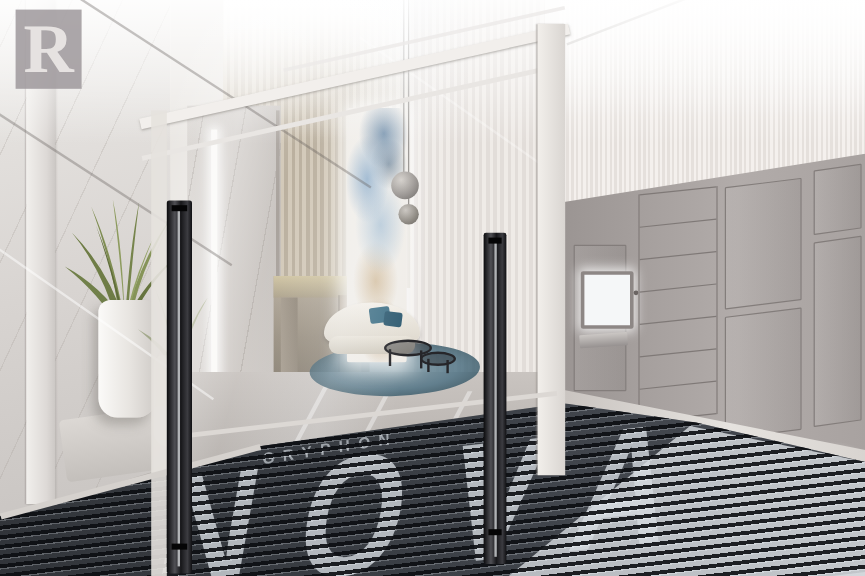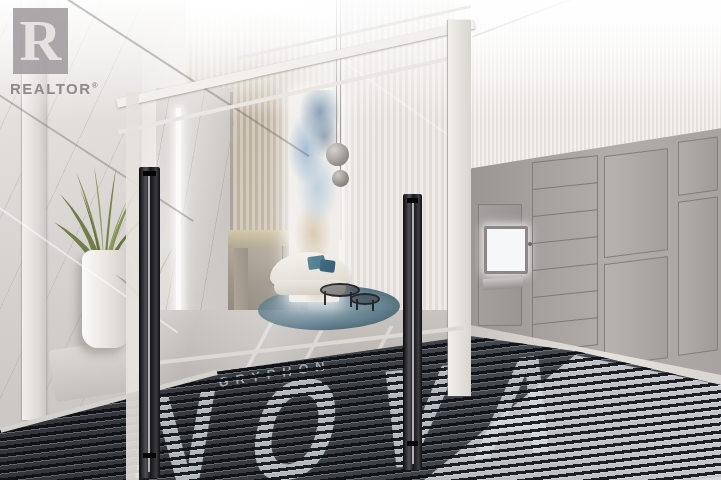--- a/index.html
+++ b/index.html
@@ -299,16 +299,15 @@
   <div class="handle handle-right">
     <div class="handle-shine"></div>
     <div class="handle-bracket" style="top:4px;"></div>
     <div class="handle-bracket" style="bottom:24px;"></div>
   </div>
 
   <div class="abs watermark">
     <div class="wm-box">
       <span class="wm-letter">R</span>
     </div>
-    <div class="wm-text"><span>REALTOR</span><sup>®</sup></div>
   </div>
 
 </div>
 
 </body></html>

